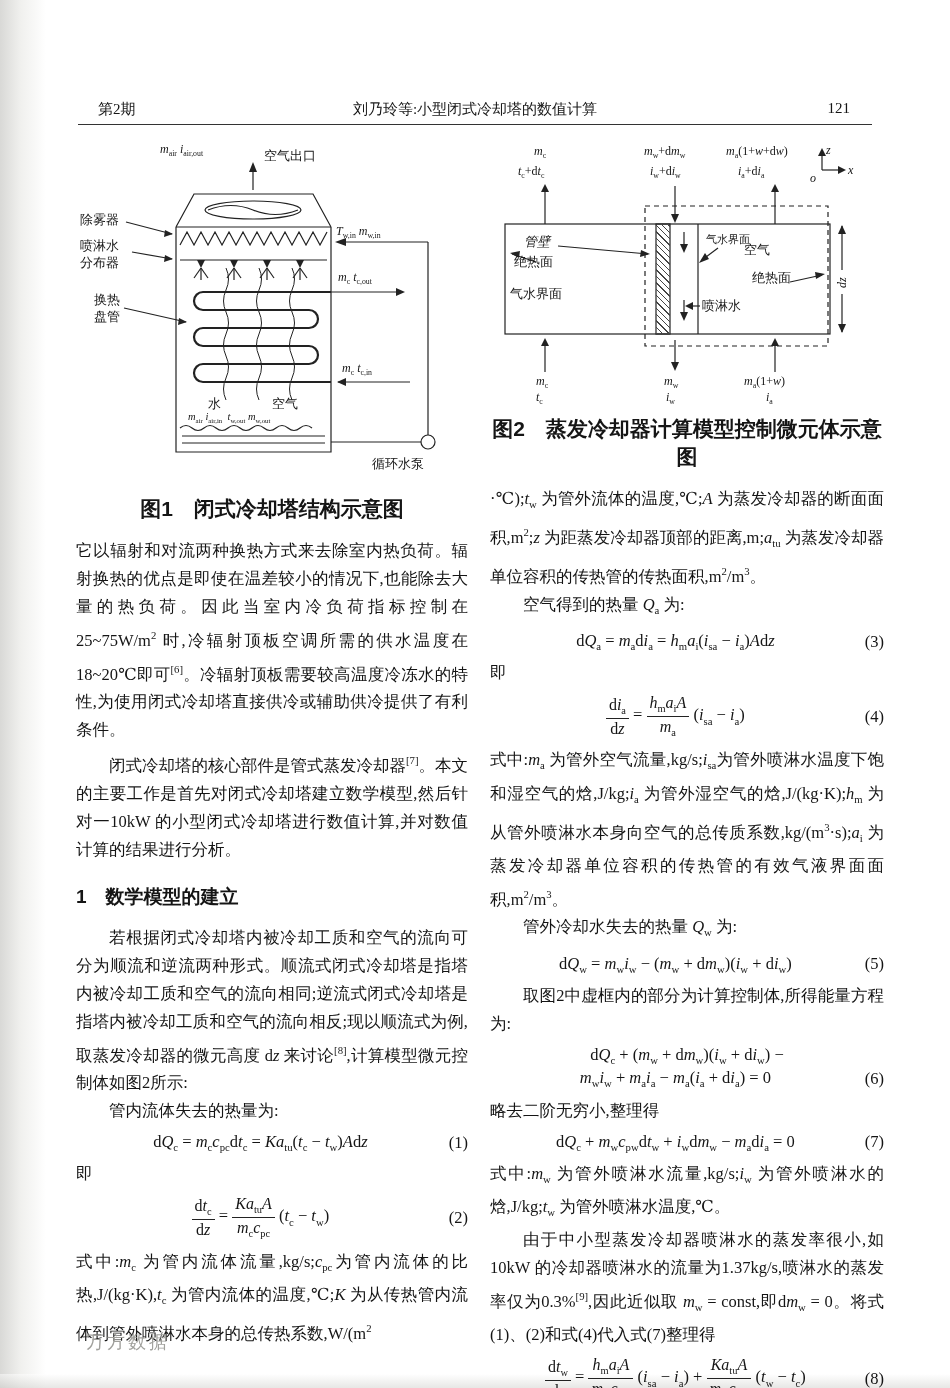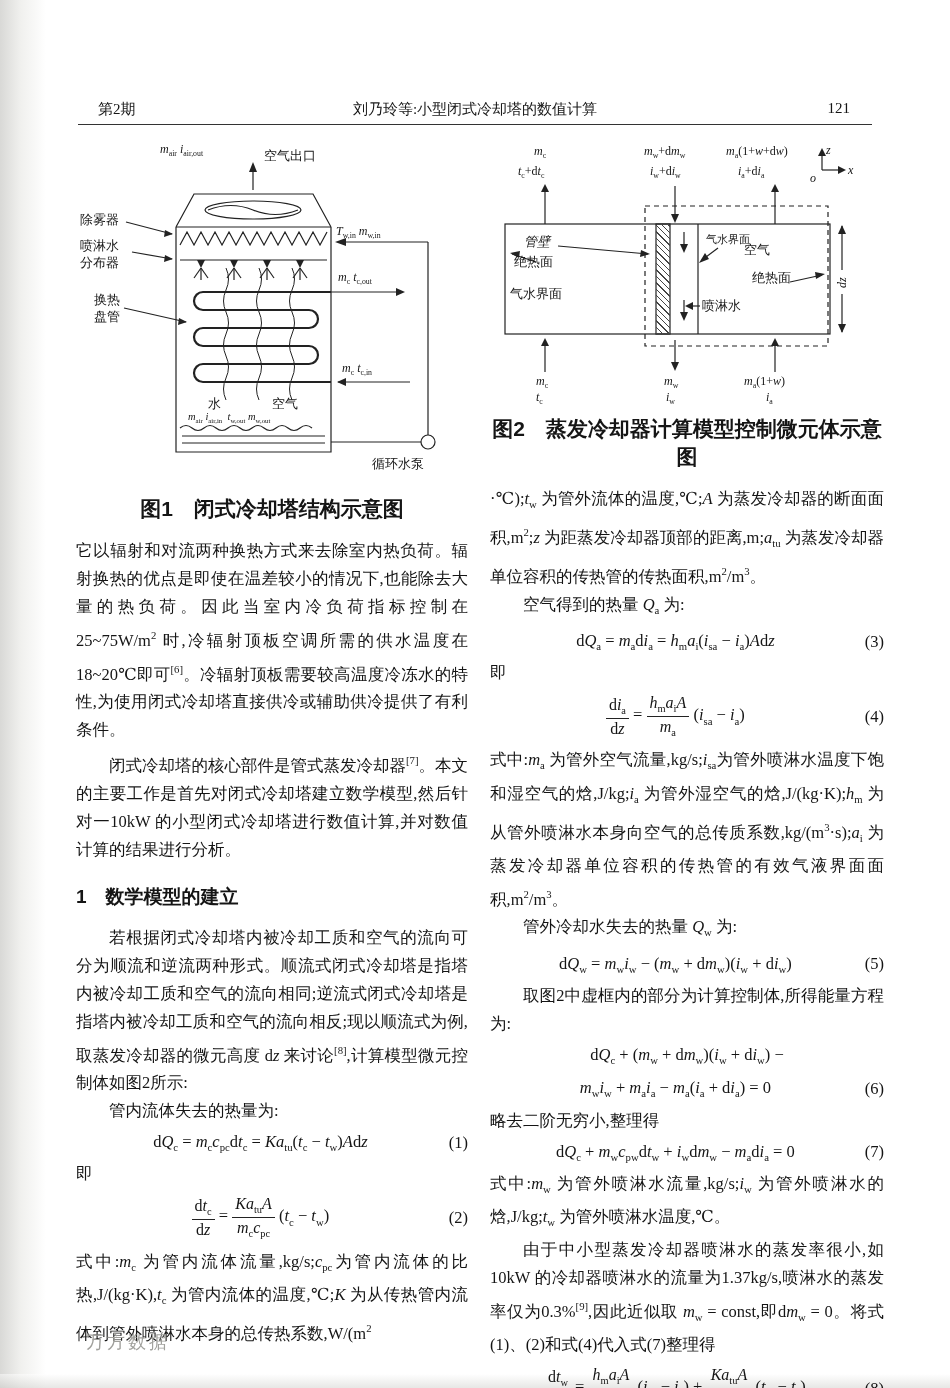--- a/index.html
+++ b/index.html
@@ -283,21 +283,21 @@
     <div class="eqrow">
       <span class="eqbody">d<i>Q</i><sub>w</sub> = <i>m</i><sub>w</sub><i>i</i><sub>w</sub> − (<i>m</i><sub>w</sub> + d<i>m</i><sub>w</sub>)(<i>i</i><sub>w</sub> + d<i>i</i><sub>w</sub>)</span>
       <span class="eqnum">(5)</span>
     </div>
 
     <p class="body-text indent">取图2中虚框内的部分为计算控制体,所得能量方程为:</p>
 
     <div class="eqrow" style="margin-bottom:0;">
       <span class="eqbody">d<i>Q</i><sub>c</sub> + (<i>m</i><sub>w</sub> + d<i>m</i><sub>w</sub>)(<i>i</i><sub>w</sub> + d<i>i</i><sub>w</sub>) −</span>
     </div>
-    <div class="eqrow" style="margin-top:12px;">
+    <div class="eqrow" style="margin-top:2px;">
       <span class="eqbody"><i>m</i><sub>w</sub><i>i</i><sub>w</sub> + <i>m</i><sub>a</sub><i>i</i><sub>a</sub> − <i>m</i><sub>a</sub>(<i>i</i><sub>a</sub> + d<i>i</i><sub>a</sub>) = 0</span>
       <span class="eqnum">(6)</span>
     </div>
 
     <p class="body-text">略去二阶无穷小,整理得</p>
 
     <div class="eqrow">
       <span class="eqbody">d<i>Q</i><sub>c</sub> + <i>m</i><sub>w</sub><i>c</i><sub>pw</sub>d<i>t</i><sub>w</sub> + <i>i</i><sub>w</sub>d<i>m</i><sub>w</sub> − <i>m</i><sub>a</sub>d<i>i</i><sub>a</sub> = 0</span>
       <span class="eqnum">(7)</span>
     </div>

